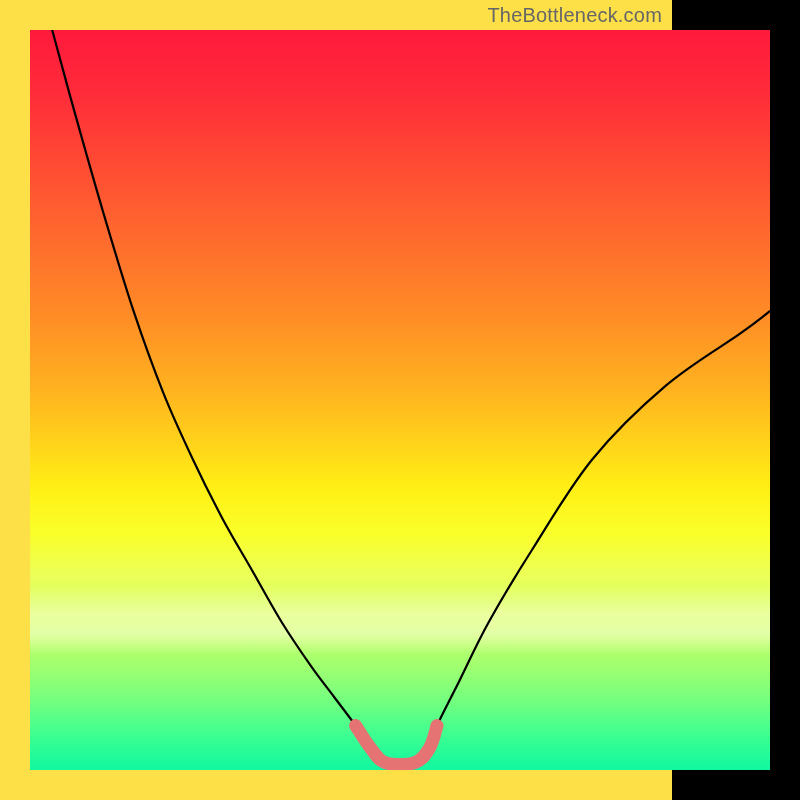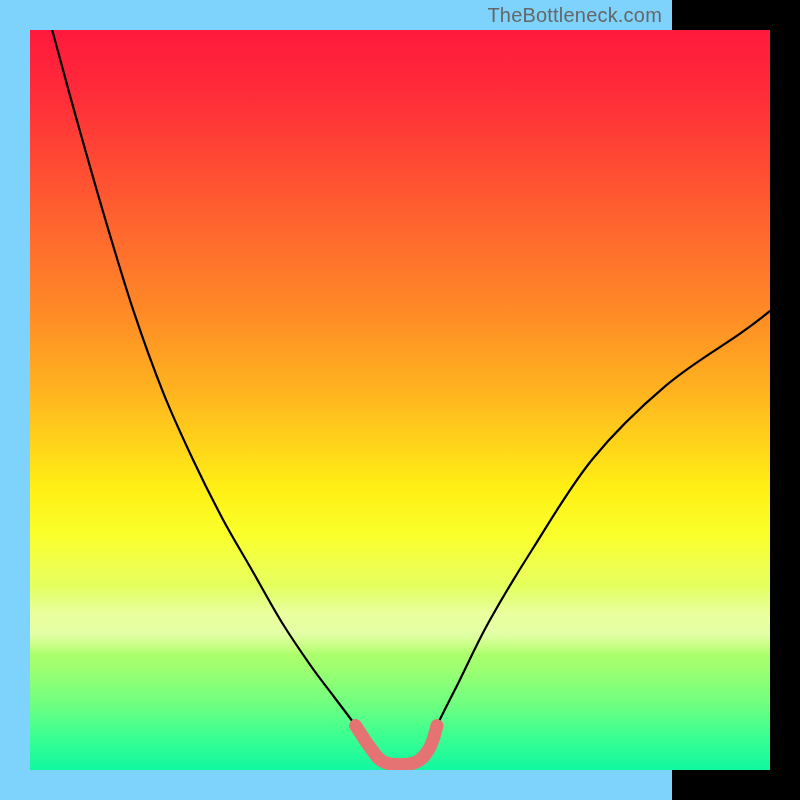--- a/index.html
+++ b/index.html
@@ -10,21 +10,21 @@
     background: #000;
     overflow: hidden;
     font-family: Arial, Helvetica, sans-serif;
   }
   .frame {
     position: absolute;
     top: 0;
     left: 0;
     width: 672px;
     height: 800px;
-    background: #7dd3fc;
+    background: #fde047;
   }
   .plot {
     position: absolute;
     top: 30px;
     left: 30px;
     width: 740px;
     height: 740px;
     overflow: hidden;
   }
   

